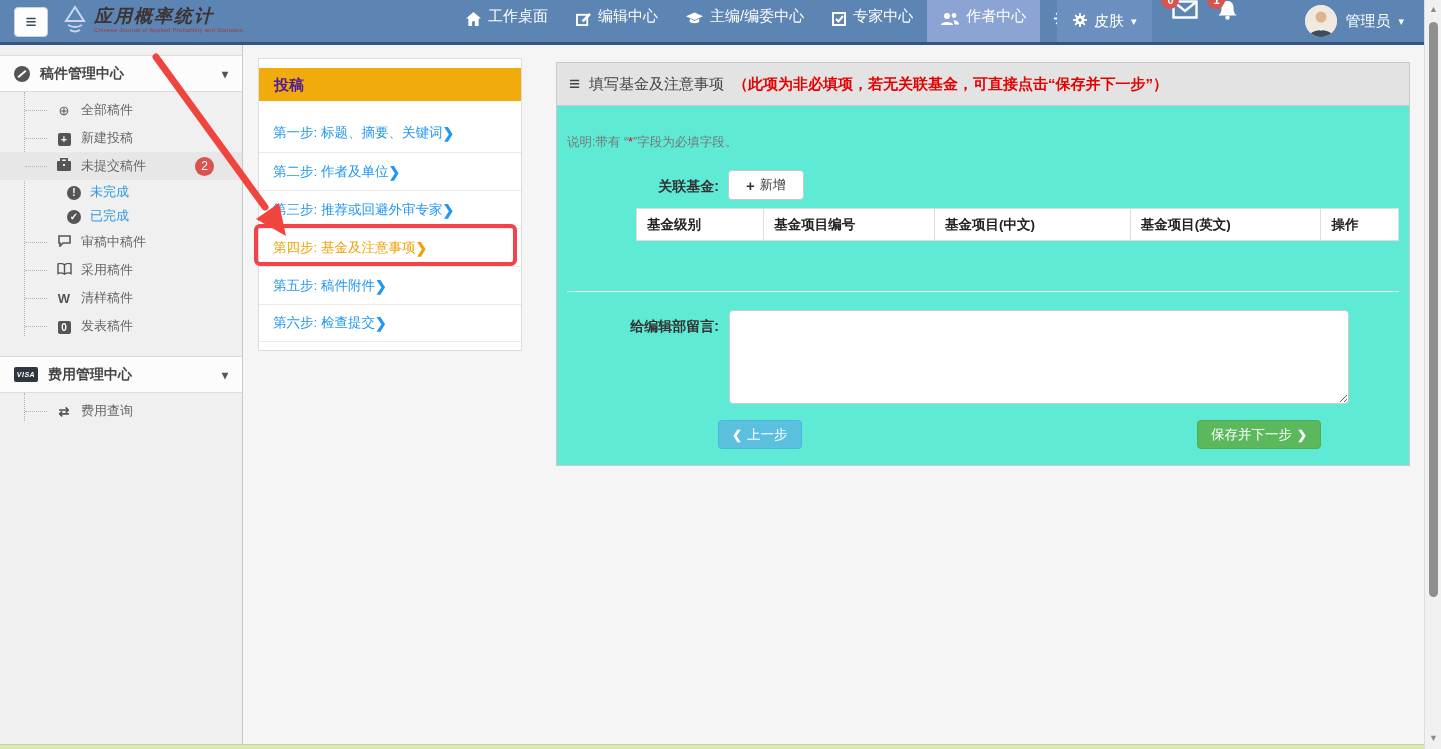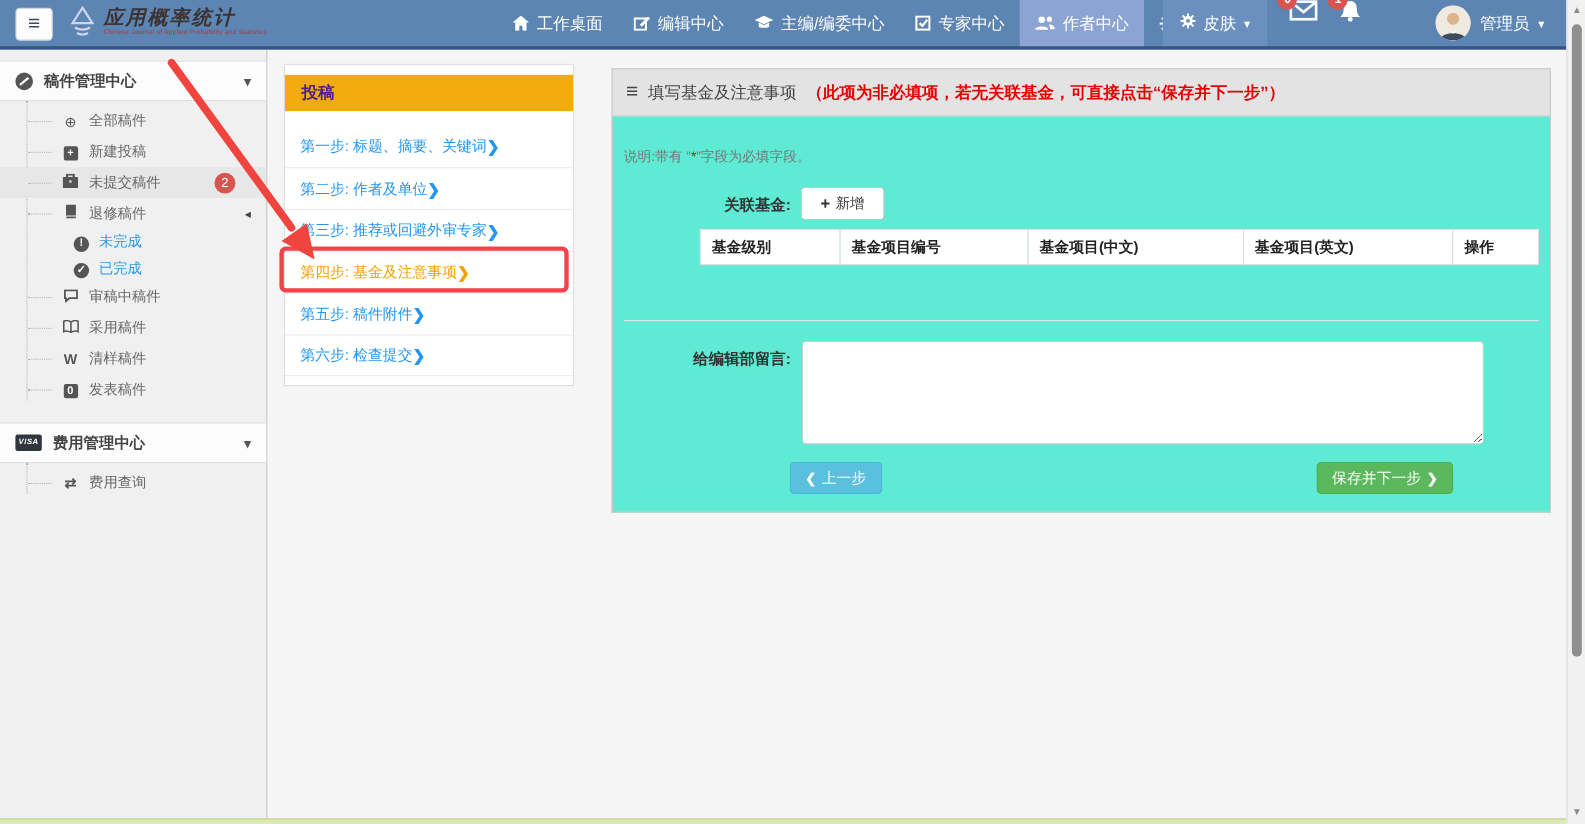--- a/index.html
+++ b/index.html
@@ -8,21 +8,21 @@
 
   
   .topbar { position:absolute; left:0; top:0; width:1424px; height:45px; background:#5d85b4; border-bottom:3px solid #35557e; z-index:5; }
   .hamburger { position:absolute; left:14px; top:7px; width:34px; height:30px; background:#fdfdfd; border:1px solid #c9d2dd; border-radius:4px; color:#3c4c60; font-size:19px; font-weight:bold; text-align:center; line-height:27px; cursor:pointer; }
   .brand { position:absolute; left:62px; top:4px; display:flex; align-items:center; gap:6px; }
   .brand-emblem svg { display:block; }
   .brand-txt { display:flex; flex-direction:column; line-height:1; }
   .brand-title { font-family:"Liberation Serif", serif; font-style:italic; font-weight:bold; font-size:18px; color:#3c3232; letter-spacing:2px; }
   .brand-sub { font-size:6px; color:#a33b3b; margin-top:2px; letter-spacing:0.2px; }
   .nav-menu { position:absolute; left:452px; top:0; height:42px; display:flex; }
-  .nav-item { display:flex; align-items:center; gap:7px; padding:16px 14px; color:#fff; font-size:15px; cursor:pointer; }
+  .nav-item { display:flex; align-items:flex-end; gap:7px; padding:16px 14px; color:#fff; font-size:15px; cursor:pointer; }
   .nav-item.active { background:#8ba4d3; }
   .nav-item svg { display:block; }
   .nav-right { position:absolute; right:20px; top:0; height:42px; display:flex; gap:20px; }
   .skin-btn { height:42px; display:flex; align-items:center; gap:7px; padding:0 16px; background:#6b90bf; color:#fff; font-size:15px; cursor:pointer; }
   .icon-wrap { position:relative; cursor:pointer; }
   .nav-badge { position:absolute; top:-9px; left:-11px; min-width:18px; height:18px; border-radius:50%; background:#d9534f; color:#fff; font-size:11px; line-height:18px; text-align:center; font-weight:bold; }
   .user-box { display:flex; align-items:center; gap:8px; color:#fff; font-size:15px; cursor:pointer;padding-left:48px; }
   .avatar { width:32px; height:32px; border-radius:50%; background:#efe9df; overflow:hidden; }
   .caret { font-size:11px; color:#fff; }
 
@@ -246,29 +246,20 @@
     <div class="s-item hl">
       <span class="stub"></span>
       <span class="ic"><svg width="14" height="13" viewBox="0 0 14 13" fill="#555">
             <rect x="0" y="3" width="14" height="10" rx="1"></rect>
             <path d="M5 3 V1.5 H9 V3 H11 V0 H3 V3 Z"></path>
             <rect x="6" y="6" width="2" height="2" fill="#f0f0f0"></rect>
           </svg></span>
       <span>未提交稿件</span>
       <span class="badge-2">2</span>
     </div>
-    <div class="s-item">
-      <span class="stub"></span>
-      <span class="ic"><svg width="13" height="13" viewBox="0 0 13 13" fill="#555">
-            <path d="M2 1 C2 0.5 2.5 0 3 0 H11 V10 H3 C2.5 10 2 10.5 2 11 Z"></path>
-            <path d="M2 11 C2 11.8 2.6 12.5 3.4 12.5 H11 V10.8 H3.4 C3.1 10.8 2.9 11 2.9 11.2 Z"></path>
-          </svg></span>
-      <span>退修稿件</span>
-      <span class="caret-l">◂</span>
-    </div>
     <div class="s-item sub">
       <span class="ic"><span class="round-ic">!</span></span>
       <span>未完成</span>
     </div>
     <div class="s-item sub">
       <span class="ic"><span class="round-ic">✓</span></span>
       <span>已完成</span>
     </div>
     <div class="s-item">
       <span class="stub"></span>

